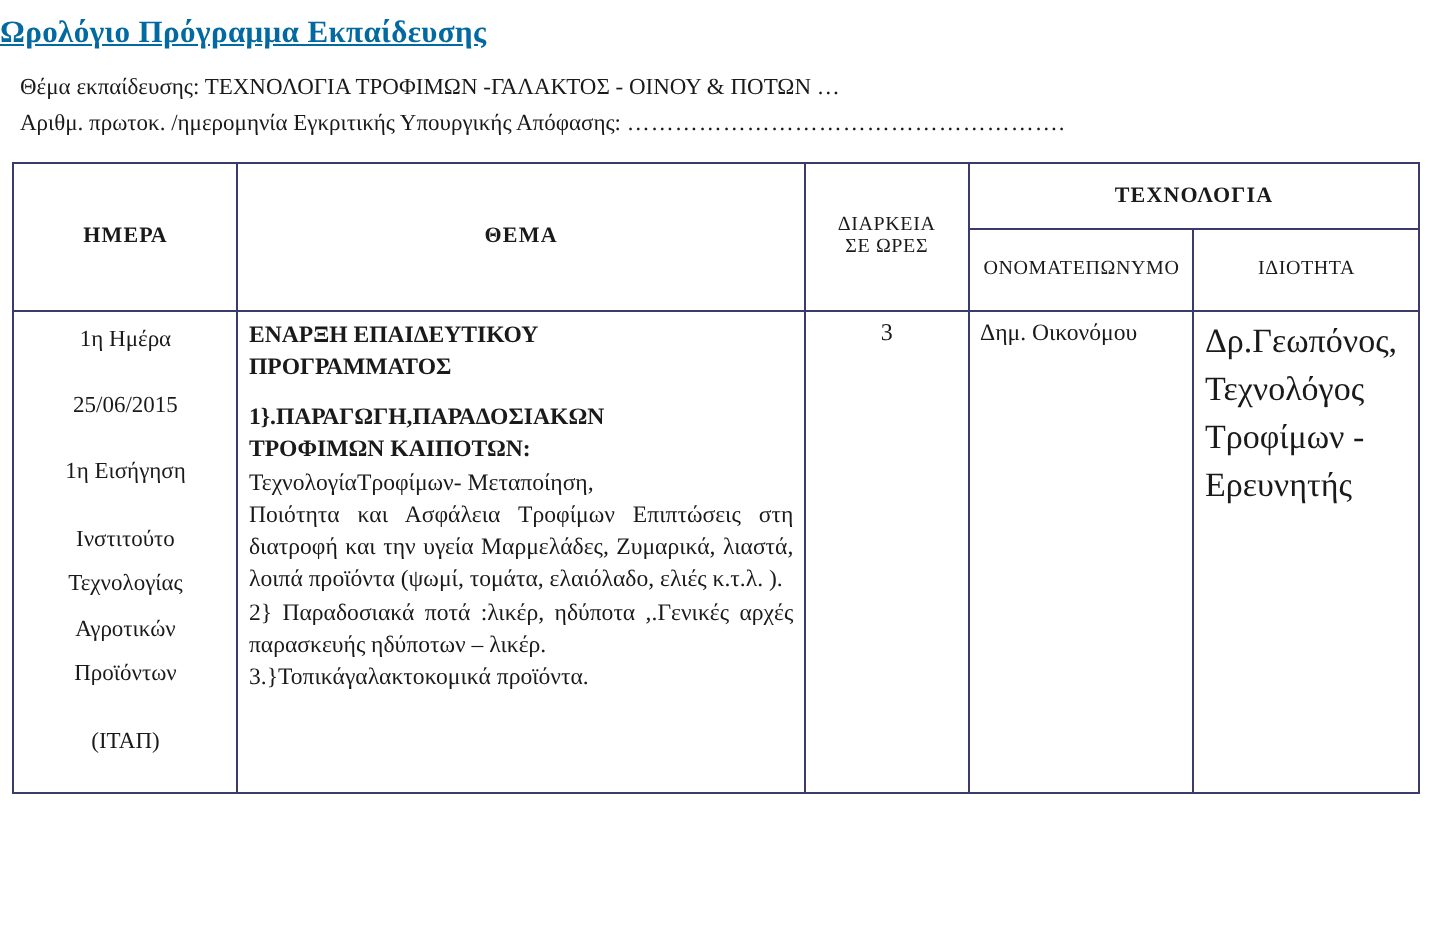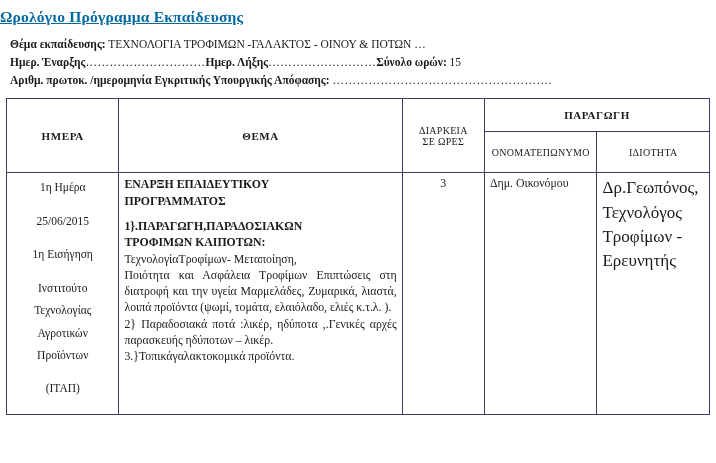--- a/index.html
+++ b/index.html
@@ -33,21 +33,21 @@
   .meta {
     padding: 0 8px 0 10px;
     font-size: 11.5px;
     line-height: 1.55;
   }
   .meta .row {
     white-space: nowrap;
     overflow: hidden;
   }
   .meta .lbl {
-    font-weight: bold;
+    font-weight: normal;
   }
   .meta .val {
     font-weight: normal;
   }
   .dots {
     letter-spacing: 0.5px;
   }
   
   table.sched {
     border-collapse: collapse;
@@ -118,24 +118,20 @@
 <body>
 
 <div class="page">
 
   <div class="doc-title">Ωρολόγιο Πρόγραμμα Εκπαίδευσης</div>
 
   <div class="meta">
     <div class="row">
       <span class="lbl">Θέμα εκπαίδευσης:</span>
       <span class="val">ΤΕΧΝΟΛΟΓΙΑ  ΤΡΟΦΙΜΩΝ  -ΓΑΛΑΚΤΟΣ -  ΟΙΝΟΥ &amp; ΠΟΤΩΝ  …</span>
-    </div>
-    <div class="row">
-      <span class="lbl">Ημερ. Έναρξης</span><span class="dots">…………………………</span><span class="lbl">Ημερ. Λήξης</span><span class="dots">………………………</span><span class="lbl">Σύνολο  ωρών:</span>
-      <span class="val">15</span>
     </div>
     <div class="row">
       <span class="lbl">Αριθμ. πρωτοκ. /ημερομηνία Εγκριτικής Υπουργικής Απόφασης:</span>
       <span class="dots">……………………………………………….</span>
     </div>
   </div>
 
   <table class="sched">
     <colgroup>
       <col class="col-day">
@@ -145,21 +141,21 @@
         <col class="col-role">
     </colgroup>
     <tbody>
       <tr>
         <td rowspan="2" class="hdr-center">ΗΜΕΡΑ</td>
         <td rowspan="2" class="hdr-center">ΘΕΜΑ</td>
         <td rowspan="2" class="hdr-center hdr-small">
           <div>ΔΙΑΡΚΕΙΑ</div>
           <div>ΣΕ ΩΡΕΣ</div>
         </td>
-        <td colspan="2" class="hdr-center" style="height:26px;">ΠΑΡΑΓΩΓΗ</td>
+        <td colspan="2" class="hdr-center" style="height:26px;">ΤΕΧΝΟΛΟΓΙΑ</td>
       </tr>
       <tr>
         <td class="hdr-center hdr-small" style="height:34px;">ΟΝΟΜΑΤΕΠΩΝΥΜΟ</td>
         <td class="hdr-center hdr-small">ΙΔΙΟΤΗΤΑ</td>
       </tr>
 
       <tr>
         <td class="cell-day">
           <div class="blk">1η Ημέρα</div>
           <div class="blk">25/06/2015</div>

